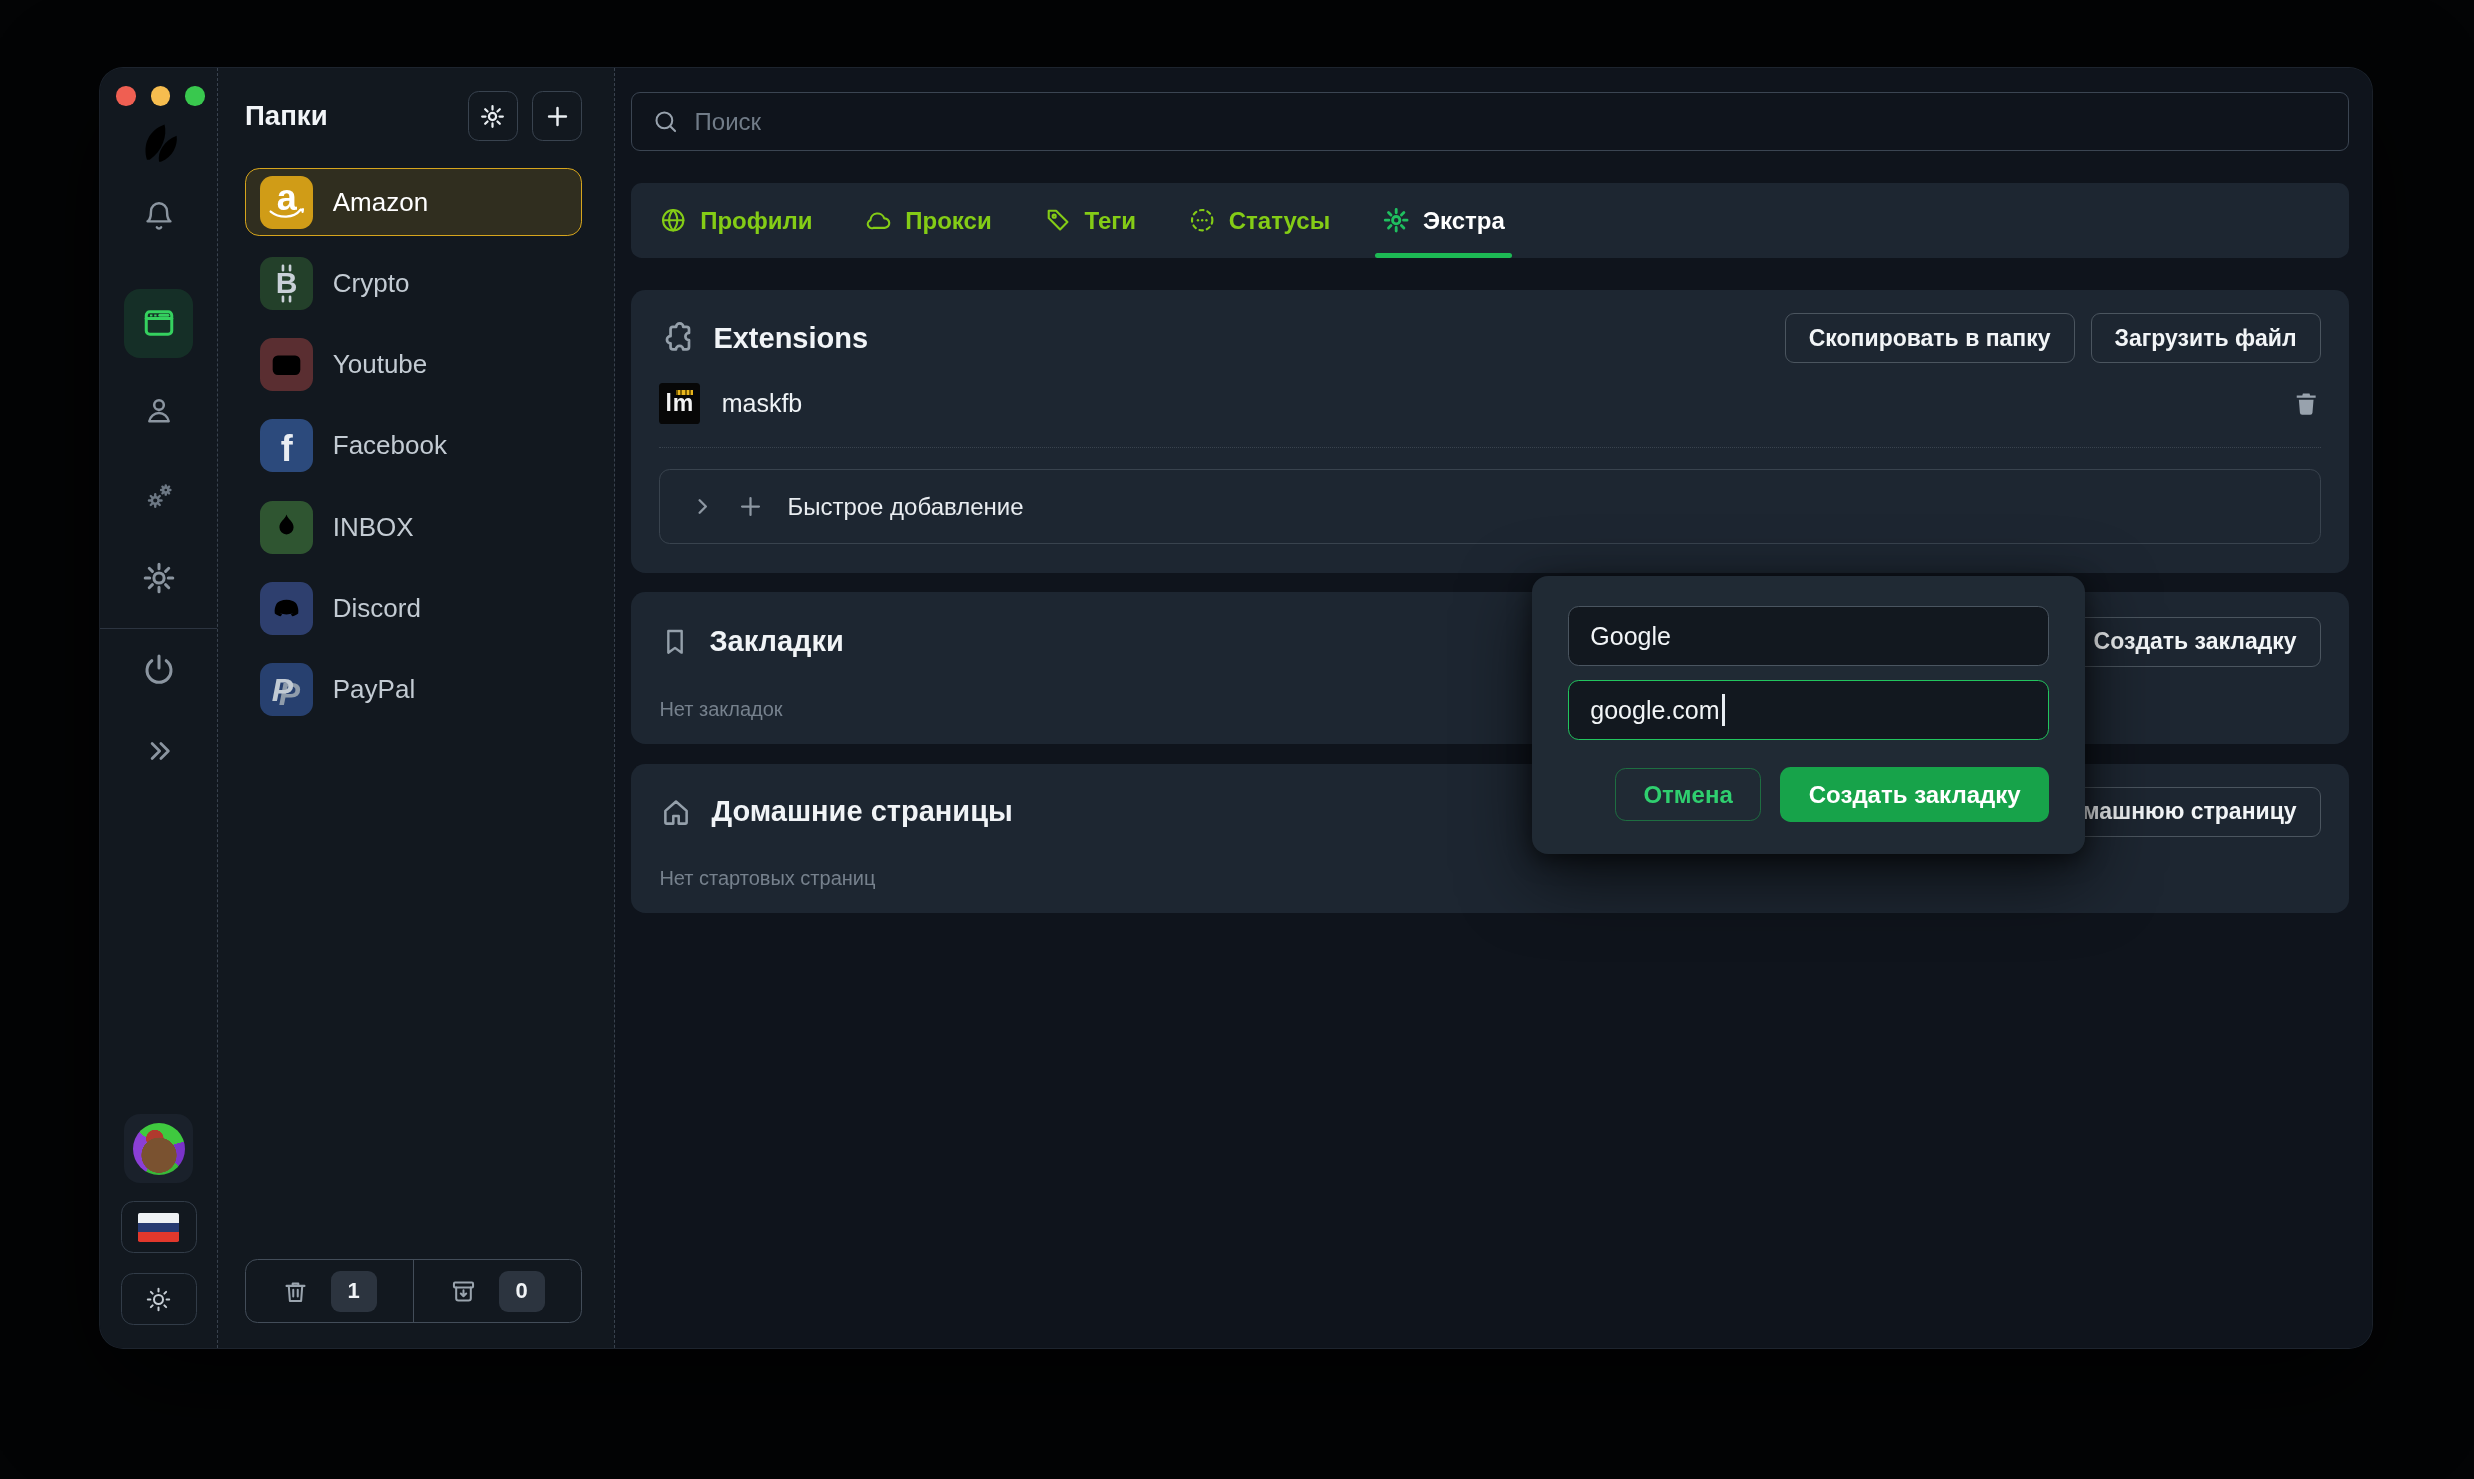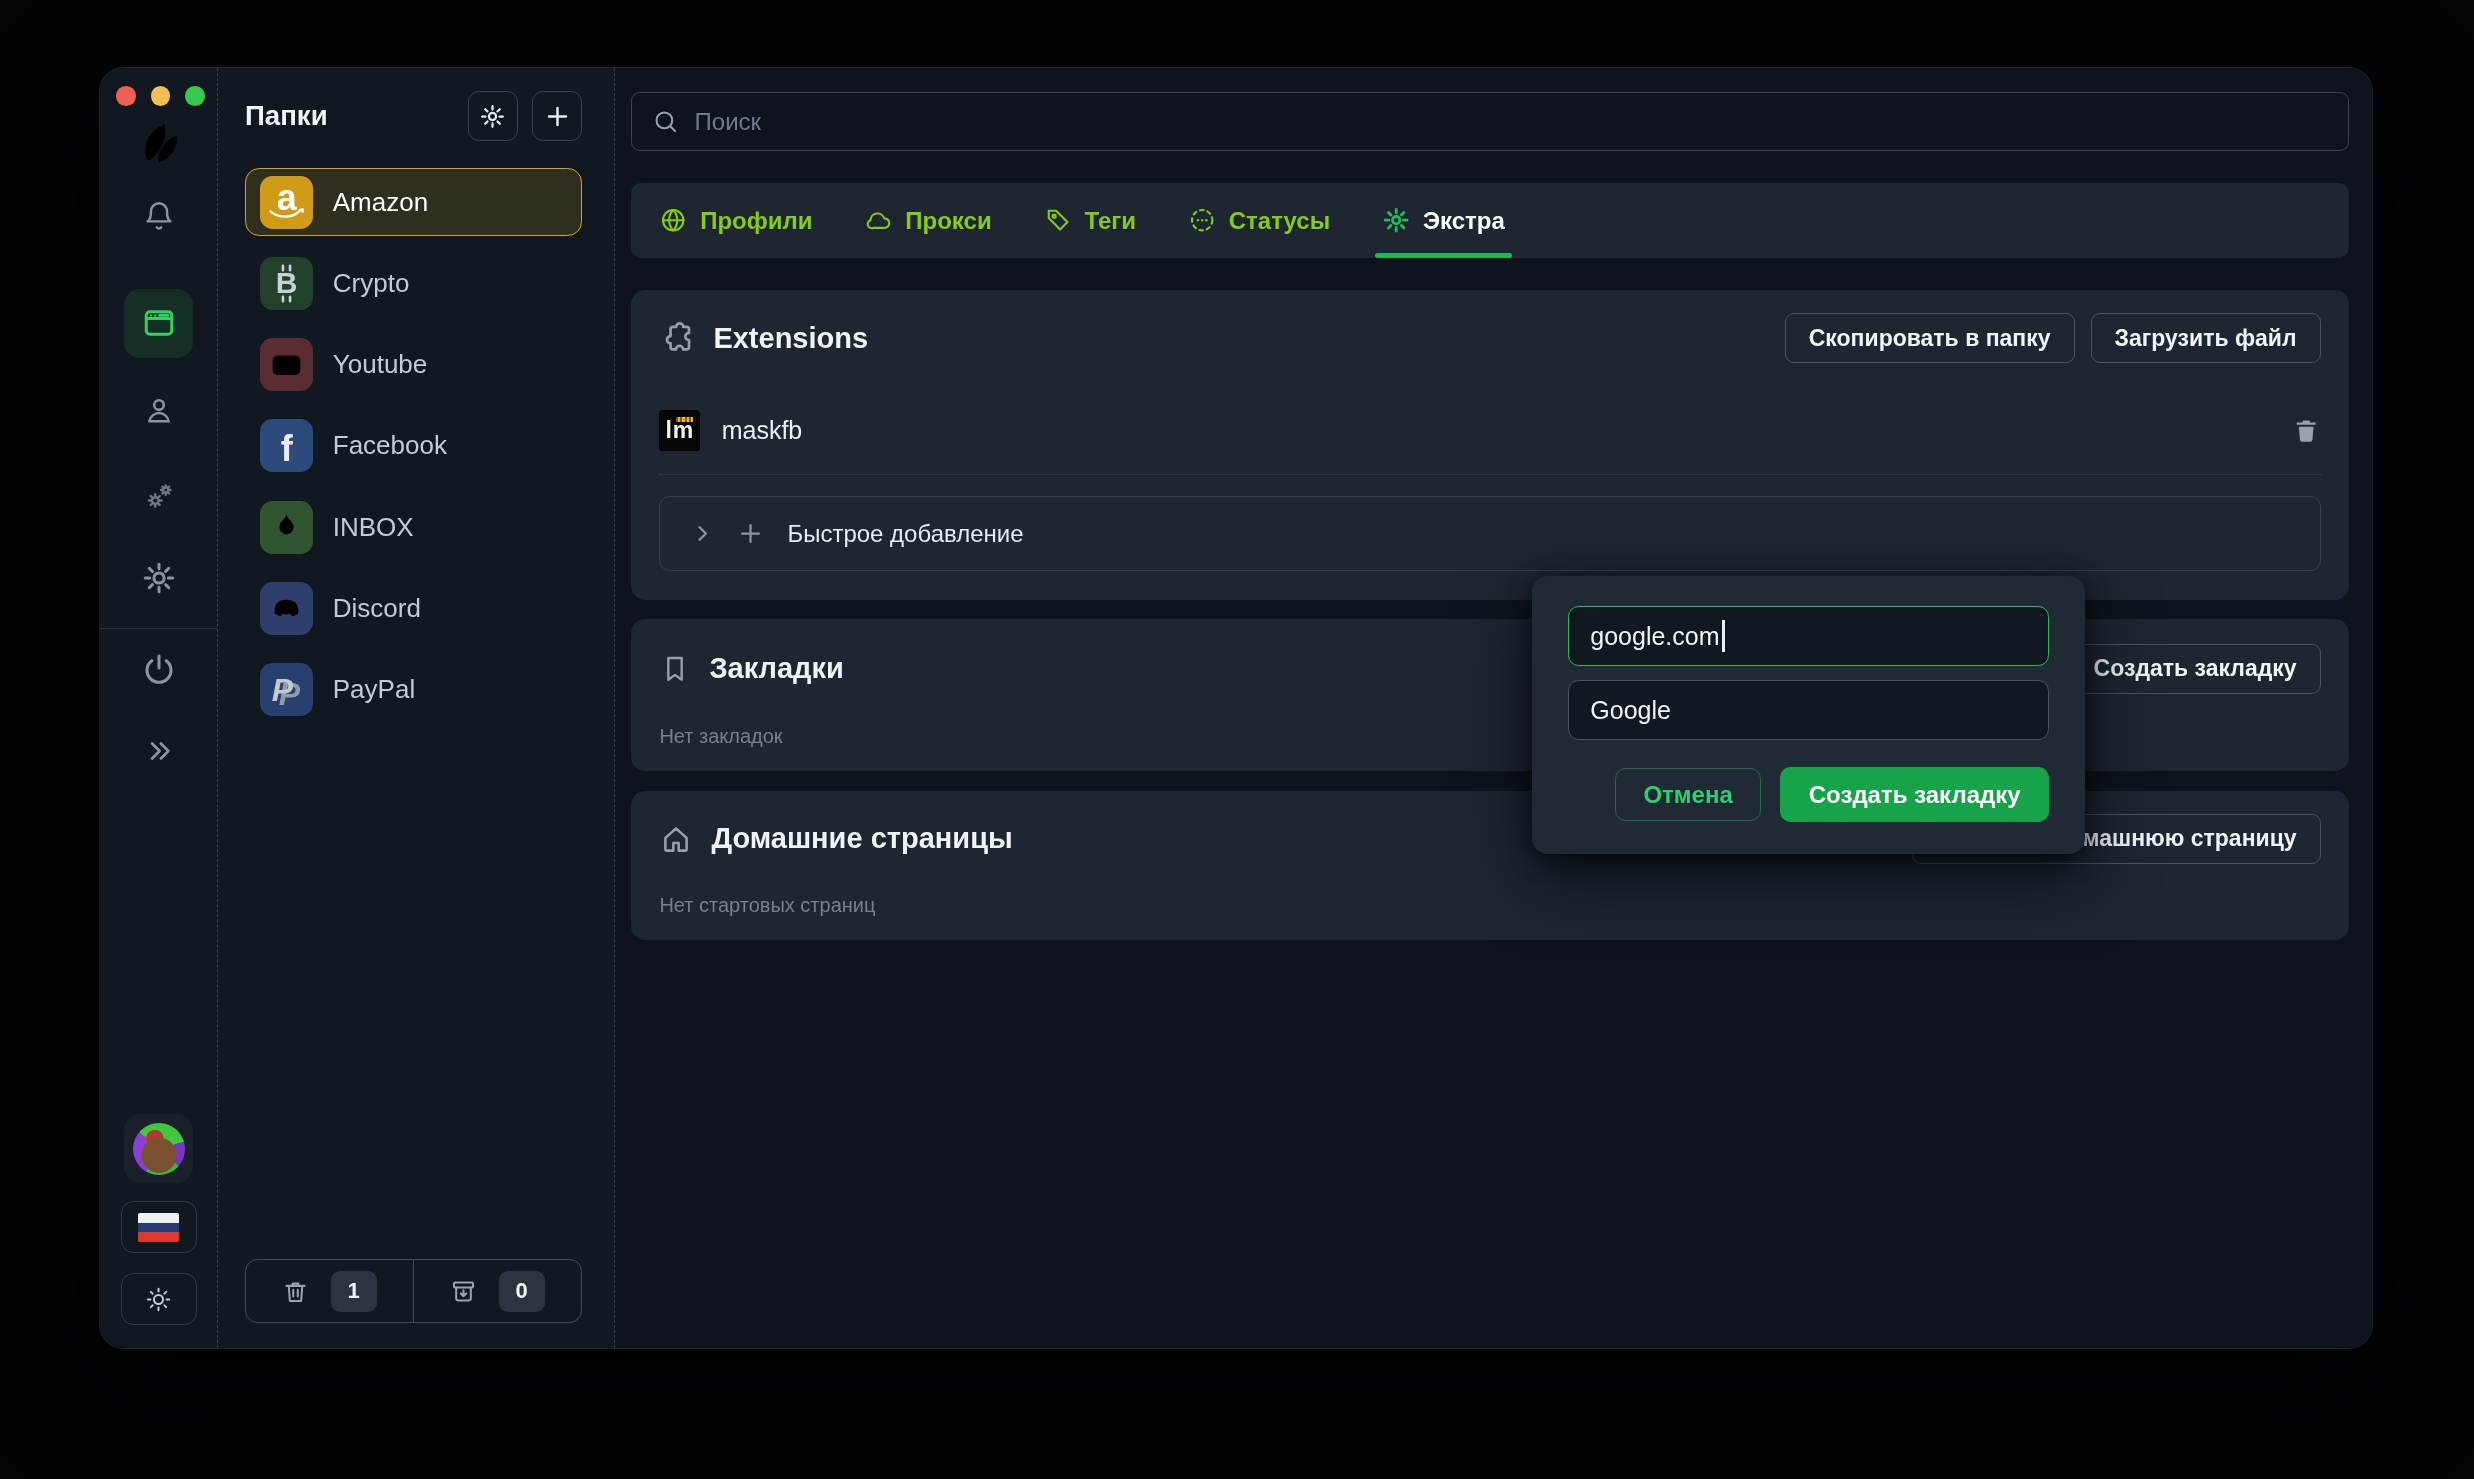--- a/index.html
+++ b/index.html
@@ -91,21 +91,21 @@
   .card + .card { margin-top:19.6px; }
   .c-head { display:flex; align-items:center; gap:18px; }
   .c-title { font-size:29px; font-weight:600; color:#f1f4f7; }
   .c-ic { color:#95a0ab; }
   .c-head .right { margin-left:auto; display:flex; align-items:center; gap:16px; }
   .btn-outline { height:50px; padding:0 23px; border:1.8px solid #4b555f; border-radius:9px; background:transparent;
     color:#f2f5f7; font-size:23px; font-weight:700; display:flex; align-items:center; white-space:nowrap; cursor:pointer;
     font-family:inherit; }
   .circle-btn { width:53px; height:53px; border-radius:50%; border:1.8px solid #4b555f; background:transparent;
     color:#9aa4ae; display:flex; align-items:center; justify-content:center; cursor:pointer; }
-  .ext-row { margin-top:47px; display:flex; align-items:center; gap:21.3px; }
+  .ext-row { margin-top:20px; display:flex; align-items:center; gap:21.3px; }
   .ext-icon { width:41px; height:41px; background:#070707; border-radius:3.6px; position:relative;
     display:flex; align-items:center; justify-content:center; }
   .ext-icon .txt { color:#f2f2f2; font-size:23px; font-weight:700; letter-spacing:0.9px; }
   .ext-icon .ruler { position:absolute; top:7.1px; left:17px; width:17px; height:5.3px; background:#e8b51d;
     background-image:repeating-linear-gradient(90deg,#7a5c00 0 1.8px,transparent 1.8px 4.4px); }
   .ext-name { font-size:25px; color:#eef2f5; }
   .ext-row .trash { margin-left:auto; color:#98a2ad; cursor:pointer; }
   .dotted-div { margin-top:23px; border-top:1.8px dotted #39434e; }
   .quickadd { margin:21.3px 0 5.3px; height:75px; border:1.8px solid #39434e; border-radius:10.7px; display:flex;
     align-items:center; gap:23px; padding:0 31px; cursor:pointer; }
@@ -449,25 +449,25 @@
         <span class="right">
           <button class="btn-outline">Добавить домашнюю страницу</button>
         </span>
       </div>
       <div class="empty-text">Нет стартовых страниц</div>
     </div>
   </div>
 </div>
 
 <div class="popover">
+  <div class="pop-input" role="textbox">
+    <span>Google</span>
+  </div>
   <div class="pop-input focused" role="textbox">
     <span>google.com</span>
       <span class="caret"></span>
   </div>
-  <div class="pop-input" role="textbox">
-    <span>Google</span>
-  </div>
   <div class="pop-actions">
     <button class="btn-cancel">Отмена</button>
     <button class="btn-submit">Создать закладку</button>
   </div>
 </div>
 
 
 </body></html>

